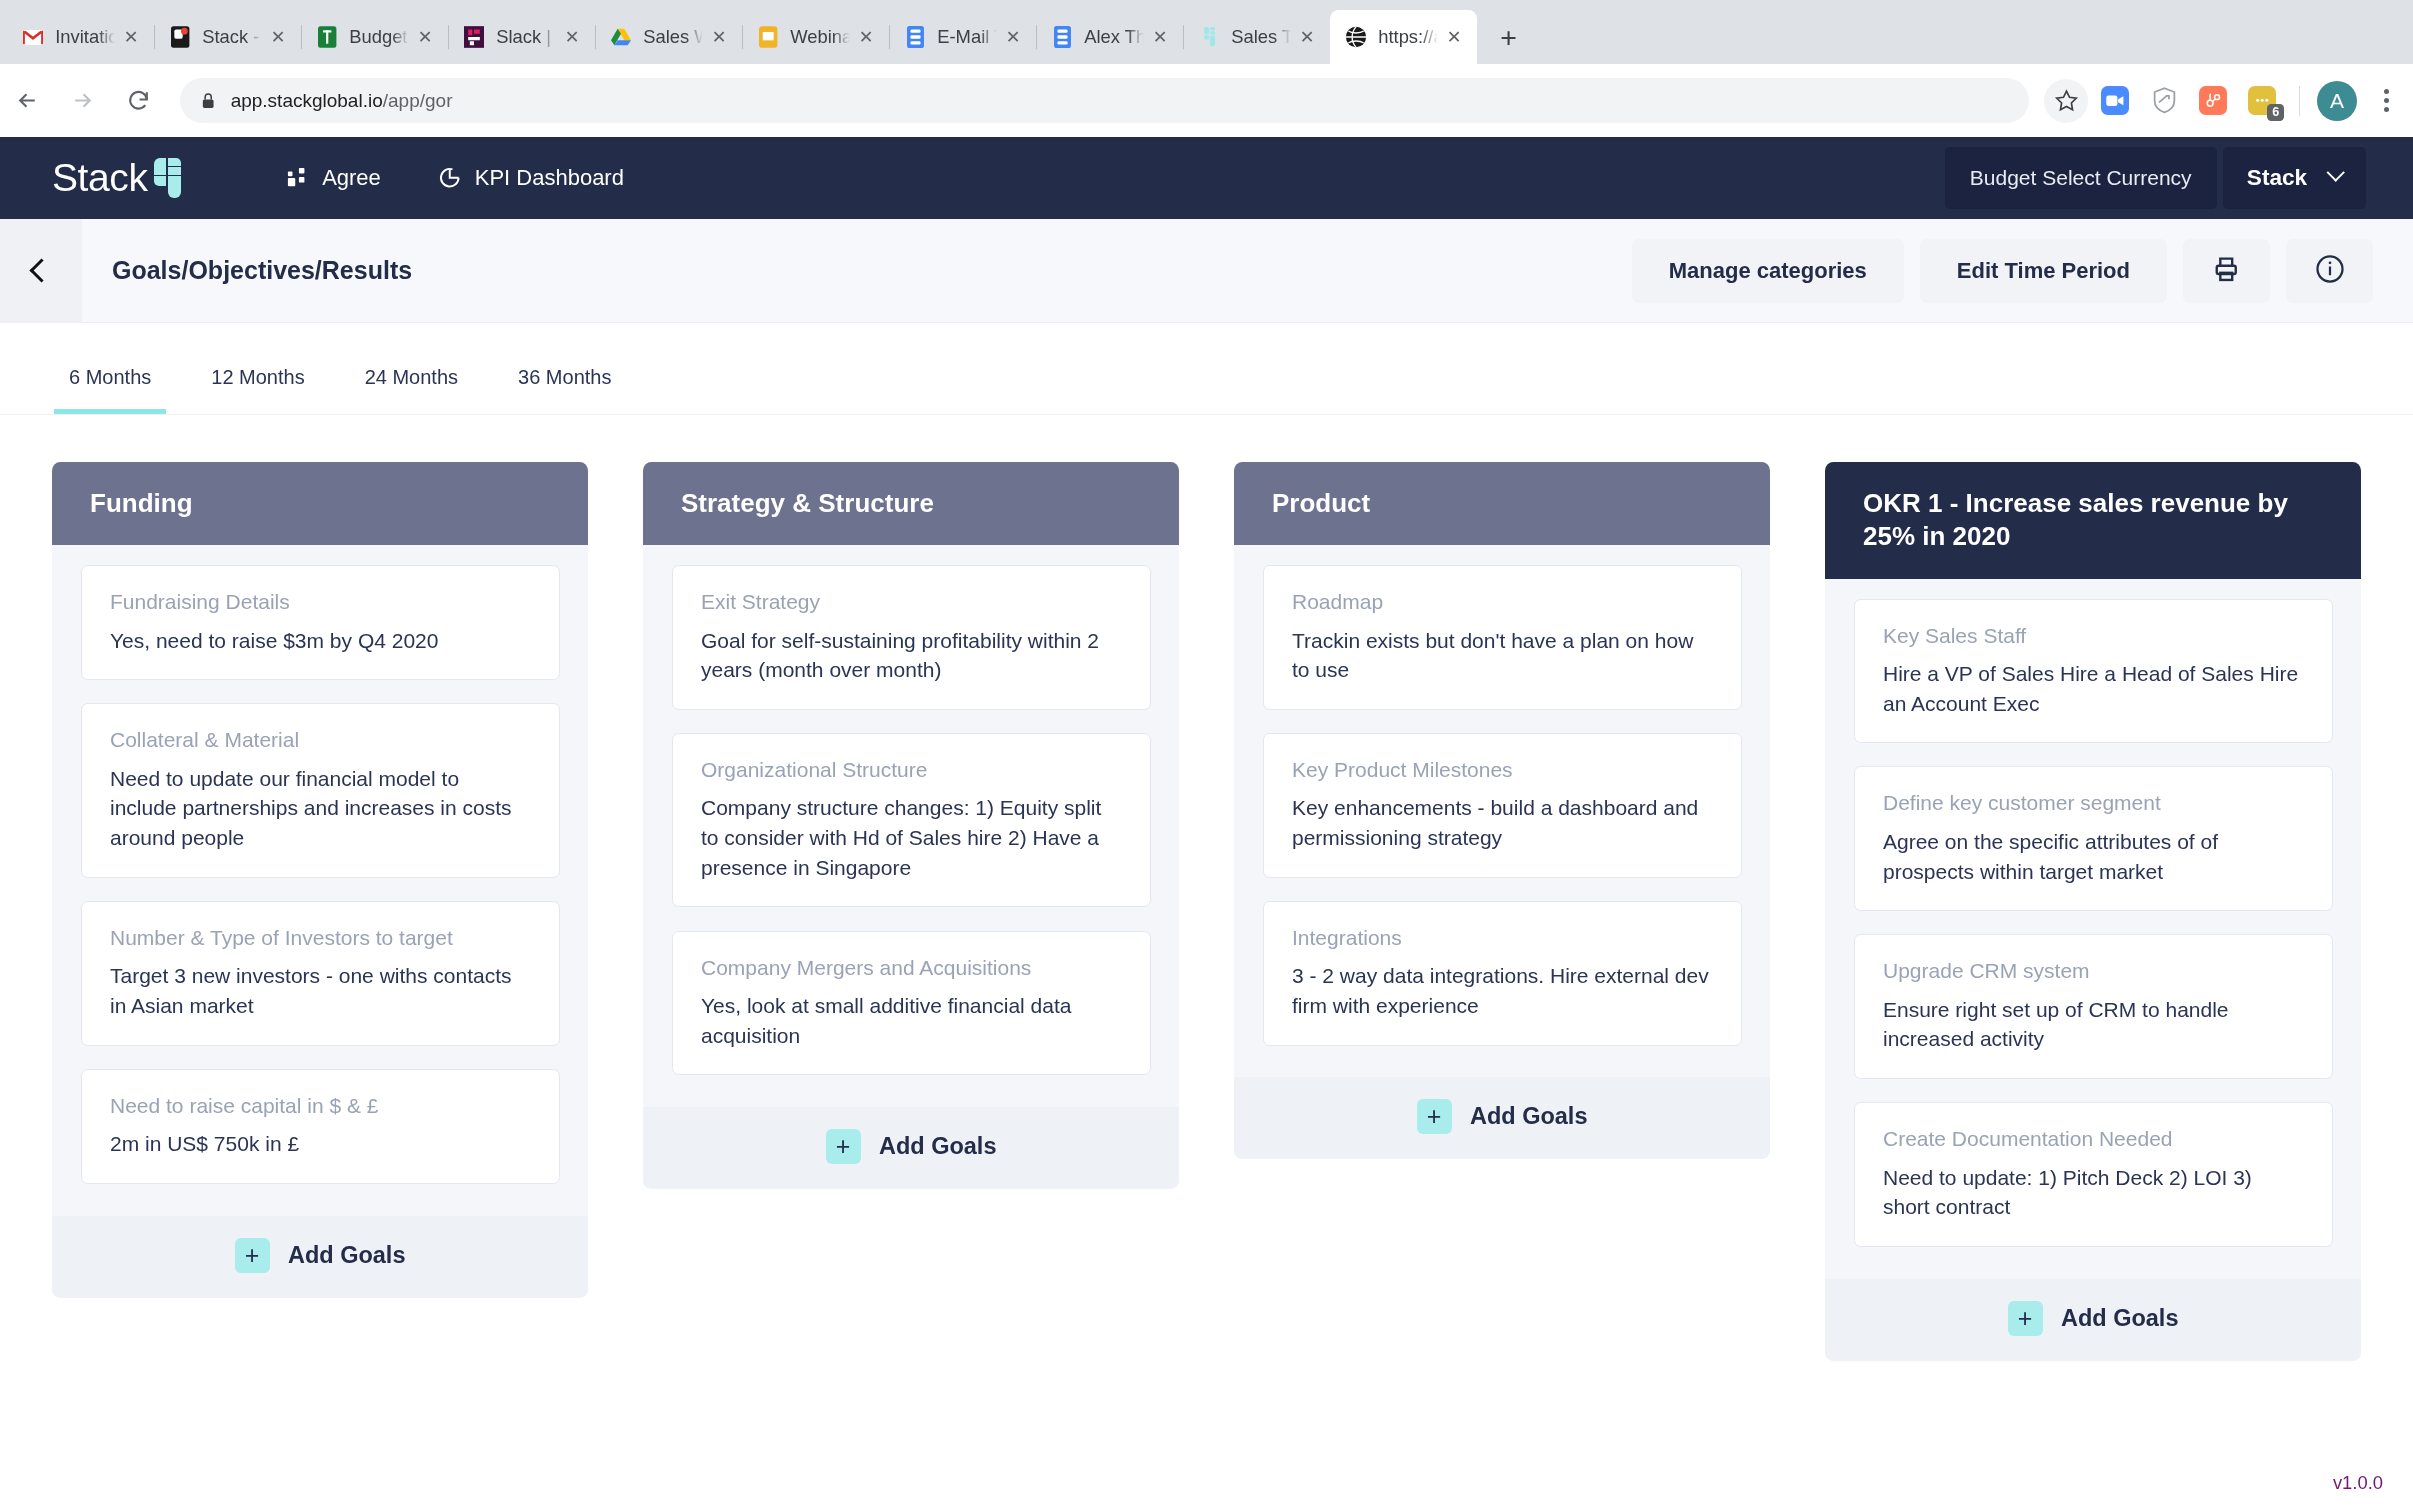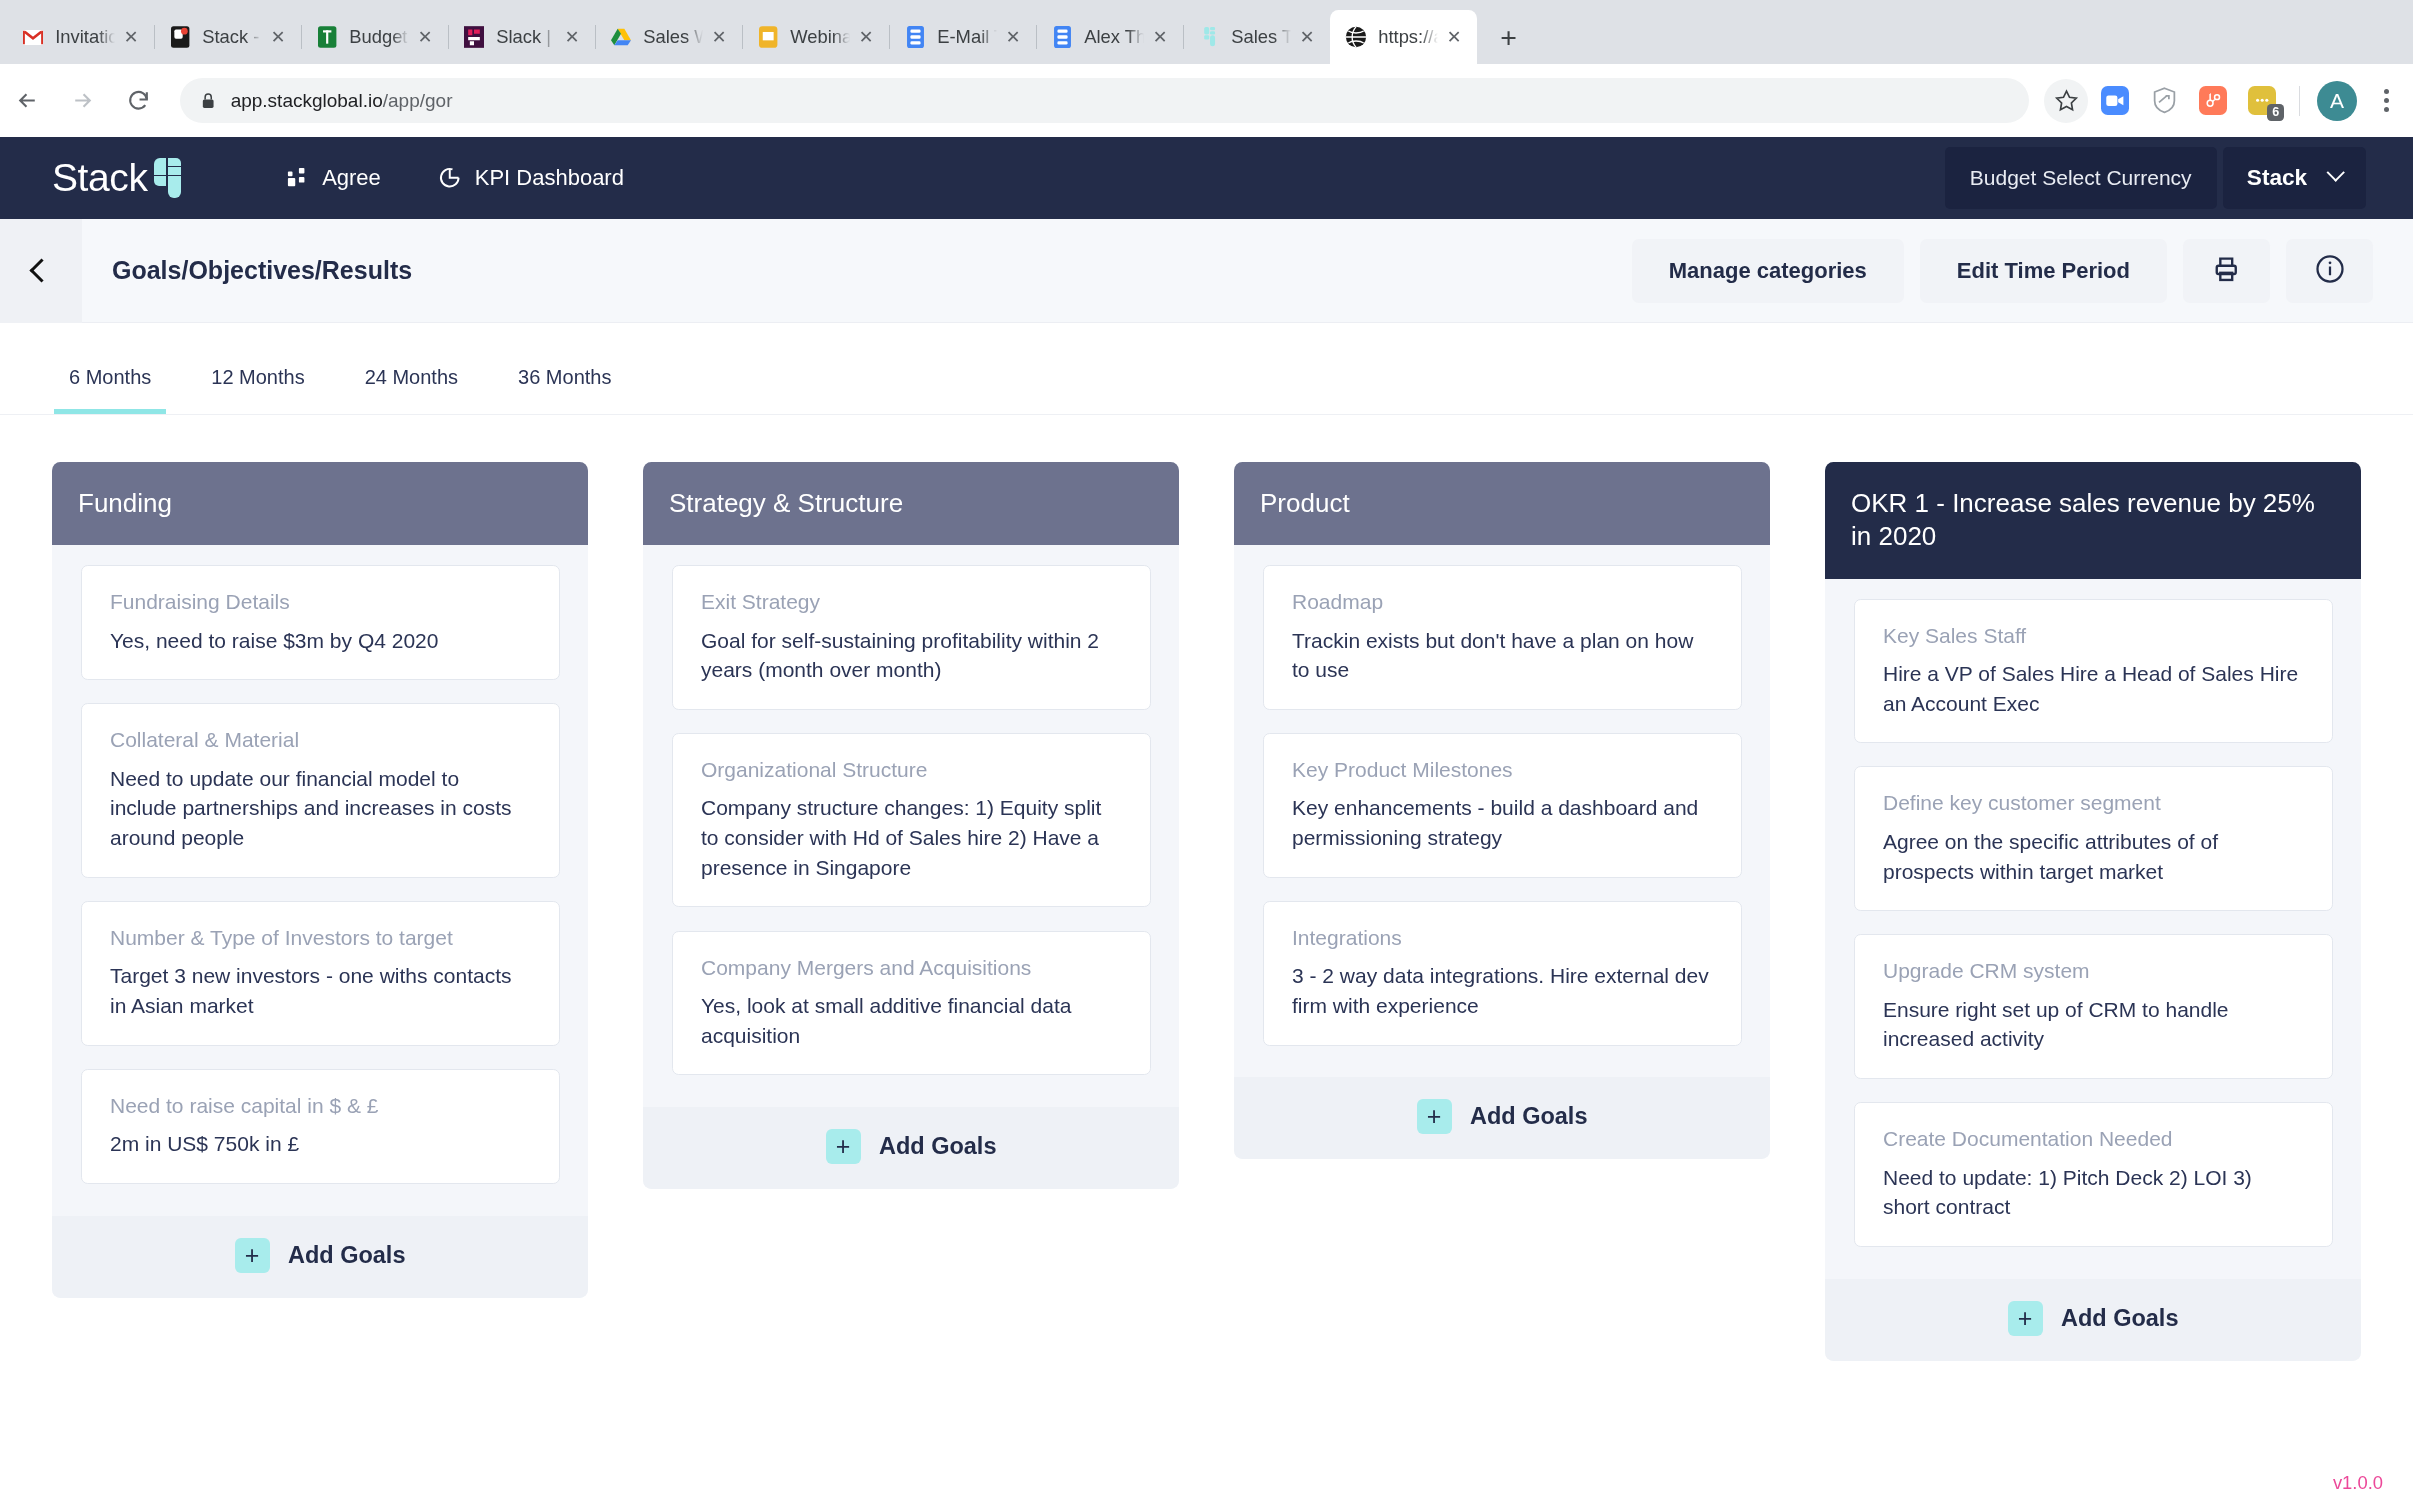--- a/index.html
+++ b/index.html
@@ -173,23 +173,23 @@
   }
   .column {
     width: 536px; flex: 0 0 536px;
     background: #f4f6fa; border-radius: 8.4px;
     display: flex; flex-direction: column;
     align-self: flex-start;
     overflow: hidden;
   }
   .col-header {
     background: #6d728e; color: #ffffff;
-    padding: 25px 26px; min-height: 80px;
+    padding: 25px 38px; min-height: 80px;
     display: flex; align-items: center;
-    font-size: 26px; font-weight: normal; line-height: 1.28;
+    font-size: 26px; font-weight: bold; line-height: 1.28;
   }
   .col-header.okr { background: #232c49; }
   .col-body { padding: 20px 28.5px 8.4px 28.5px; }
   .goal-card {
     background: #ffffff; border: 0.8px solid #e3e7ee;
     border-radius: 6.7px; padding: 22px 28.5px 23.5px 28.5px;
     margin-bottom: 23.5px;
   }
   .goal-label { font-size: 21px; color: #9aa2b5; margin-bottom: 10px; line-height: 1.3; }
   .goal-value { font-size: 21px; color: #2b3455; line-height: 1.42; }
@@ -197,21 +197,21 @@
     background: #eef1f6; padding: 22px 0 25px 0;
     display: flex; align-items: center; justify-content: center; gap: 18.4px;
   }
   .plus-chip {
     width: 35px; height: 35px; background: #a8ecec; border-radius: 5.9px;
     display: flex; align-items: center; justify-content: center;
     color: #232c49; font-size: 25px; line-height: 1; font-weight: 500;
   }
   .add-goals-text { font-size: 23.5px; color: #232c49; font-weight: bold; }
 
-  .version { position: absolute; right: 30px; bottom: 11.7px; font-size: 18.4px; color: #ec4899; }
+  .version { position: absolute; right: 30px; bottom: 11.7px; font-size: 18.4px; color: #701a75; }
   .app-wrap { position: relative; }
 </style>
 </head>
 <body>
 
 <div class="browser-chrome">
   <div class="tabstrip" id="tabstrip">
       <div class="tab">
         <span class="favicon">
           <svg width="20" height="15" viewBox="0 0 24 18">

